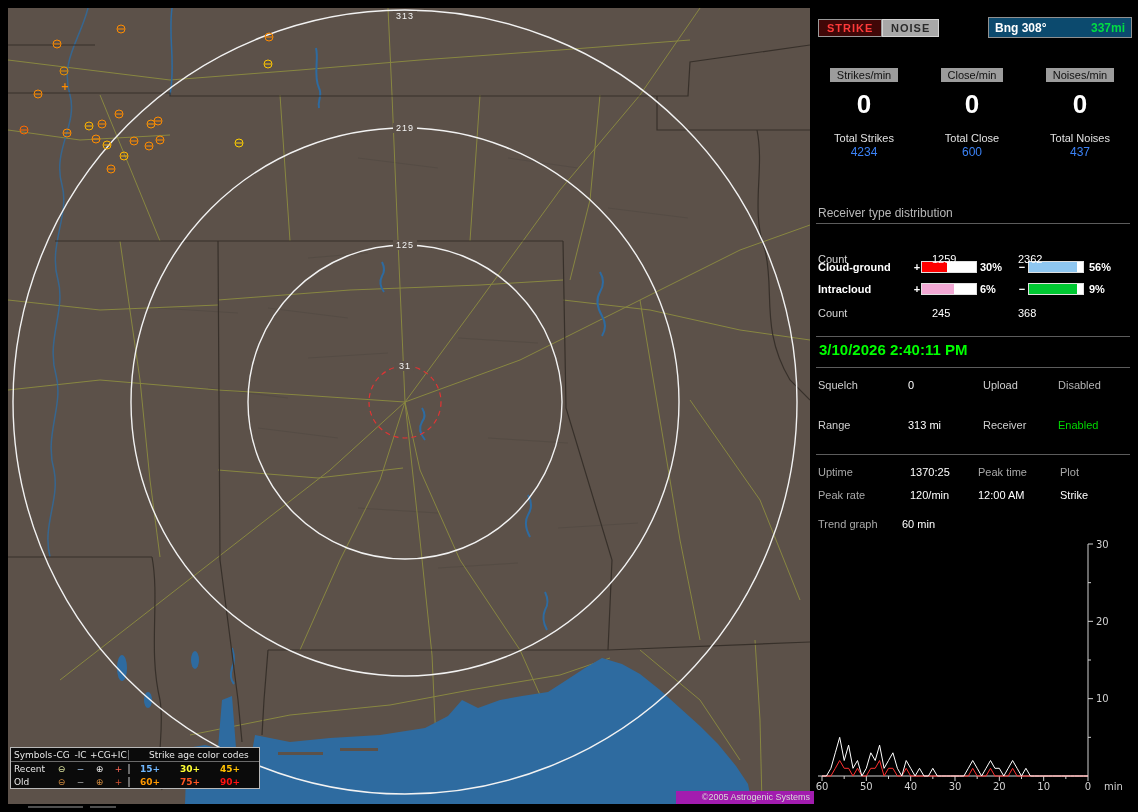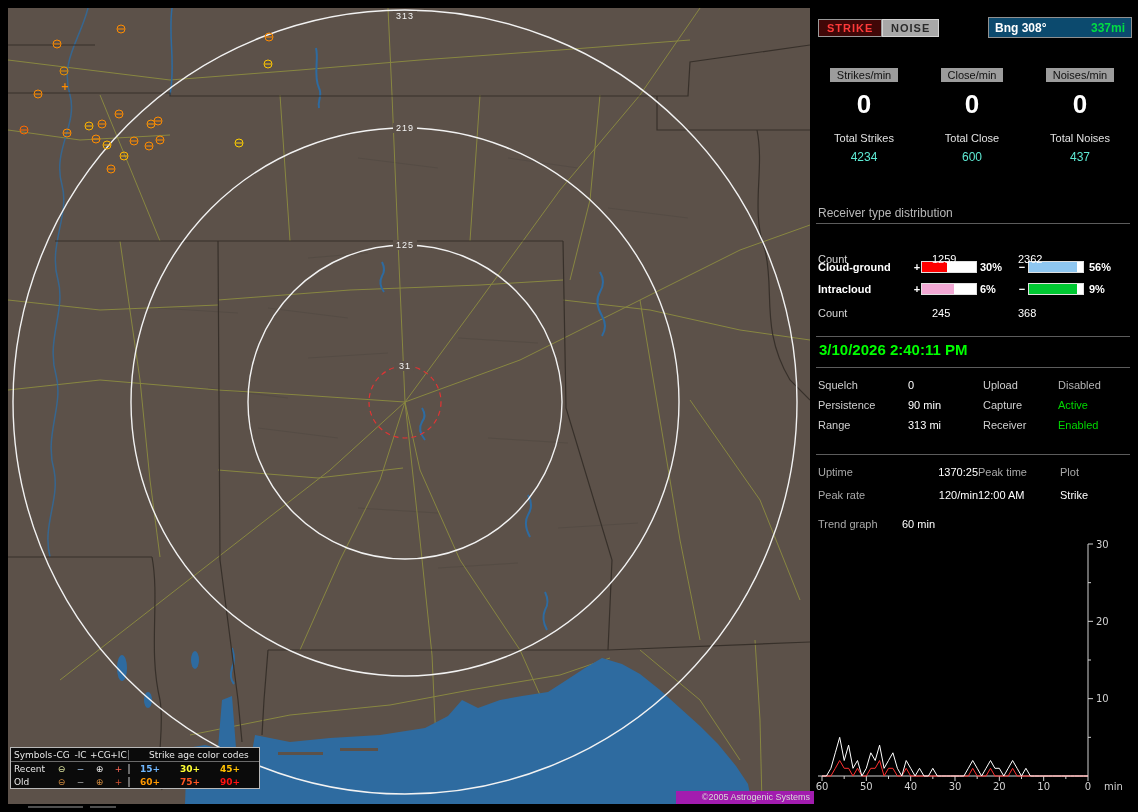--- a/index.html
+++ b/index.html
@@ -46,21 +46,21 @@
   .bng-box{position:absolute;left:174px;top:13px;width:130px;height:19px;border:1px solid #909090;
     display:flex;justify-content:space-between;align-items:center;padding:0 6px;background:#0c4a6e;}
   .bng-label{font-weight:bold;font-size:12px;color:#fff;}
   .bng-dist{font-weight:bold;font-size:12px;color:#00dd44;}
 
   .col{position:absolute;top:62px;width:92px;text-align:center;}
   .col1{left:4px;}.col2{left:112px;}.col3{left:220px;}
   .badge{display:inline-block;margin-top:2px;background:#9c9c9c;color:#111;padding:1px 7px;font-size:11px;}
   .bigzero{margin:8px 0 14px;font-size:26px;font-weight:bold;line-height:28px;color:#fff;}
   .tot-label{font-size:11px;color:#e2e2e2;height:13px;}
-  .tot-value{margin-top:5px;font-size:12px;color:#5eead4;}
+  .tot-value{font-size:12px;color:#3b82f6;}
 
   .dist-title{position:absolute;left:4px;top:202px;color:#b8b8b8;font-size:12px;}
   .hr1{top:219px;}.hr2{top:332px;}.hr3{top:363px;}.hr4{top:450px;}
 
   .dist-row{position:absolute;left:4px;width:312px;display:flex;align-items:center;height:14px;}
   .dr0{top:224px;margin-top:32px;}.dr1{top:278px;}
   .dist-label{width:95px;font-weight:bold;color:#fff;}
   .sign{width:8px;text-align:center;color:#fff;font-weight:bold;}
   .sign2{width:12px;text-align:center;color:#fff;font-weight:bold;}
   .bar{width:54px;height:10px;background:#fff;border:1px solid #e0e0e0;display:inline-block;overflow:hidden;}
@@ -79,21 +79,21 @@
   .set-row{position:absolute;left:4px;display:flex;height:15px;width:312px;}
   .sr0{top:375px;}.sr1{top:395px;}.sr2{top:415px;}
   .set-l1{width:90px;color:#cfcfcf;}
   .set-v1{width:75px;color:#fff;}
   .set-l2{width:75px;color:#cfcfcf;}
   .set-v2{color:#fff;}
 
   .st-row{position:absolute;left:4px;display:flex;height:15px;width:312px;}
   .str0{top:462px;}.str1{top:485px;}
   .st-c1{width:92px;color:#a8a8a8;}
-  .st-c2{width:68px;color:#fff;text-align:right;}
+  .st-c2{width:68px;color:#fff;}
   .st-c3{width:82px;color:#a8a8a8;}
   .st-c4{color:#a8a8a8;}
   .str1 .st-c3,.str1 .st-c4{color:#fff;}
 
   .trend-row{position:absolute;left:4px;top:514px;display:flex;height:14px;}
   .trend-lab{width:84px;color:#a8a8a8;}
   .trend-val{color:#fff;}
 
   .chart{position:absolute;left:2px;top:536px;}
 </style>
@@ -317,26 +317,20 @@
 
     <div class="hr hr2"></div>
     <div class="timestamp">3/10/2026 2:40:11 PM</div>
     <div class="hr hr3"></div>
 
     <div class="set-row sr0">
       <span class="set-l1">Squelch</span>
       <span class="set-v1">0</span>
       <span class="set-l2">Upload</span>
       <span class="set-v2" style="color: rgb(180, 180, 180);">Disabled</span>
-    </div>
-    <div class="set-row sr1">
-      <span class="set-l1">Persistence</span>
-      <span class="set-v1">90 min</span>
-      <span class="set-l2">Capture</span>
-      <span class="set-v2" style="color: rgb(0, 216, 0);">Active</span>
     </div>
     <div class="set-row sr2">
       <span class="set-l1">Range</span>
       <span class="set-v1">313 mi</span>
       <span class="set-l2">Receiver</span>
       <span class="set-v2" style="color: rgb(0, 216, 0);">Enabled</span>
     </div>
 
     <div class="hr hr4"></div>
 

